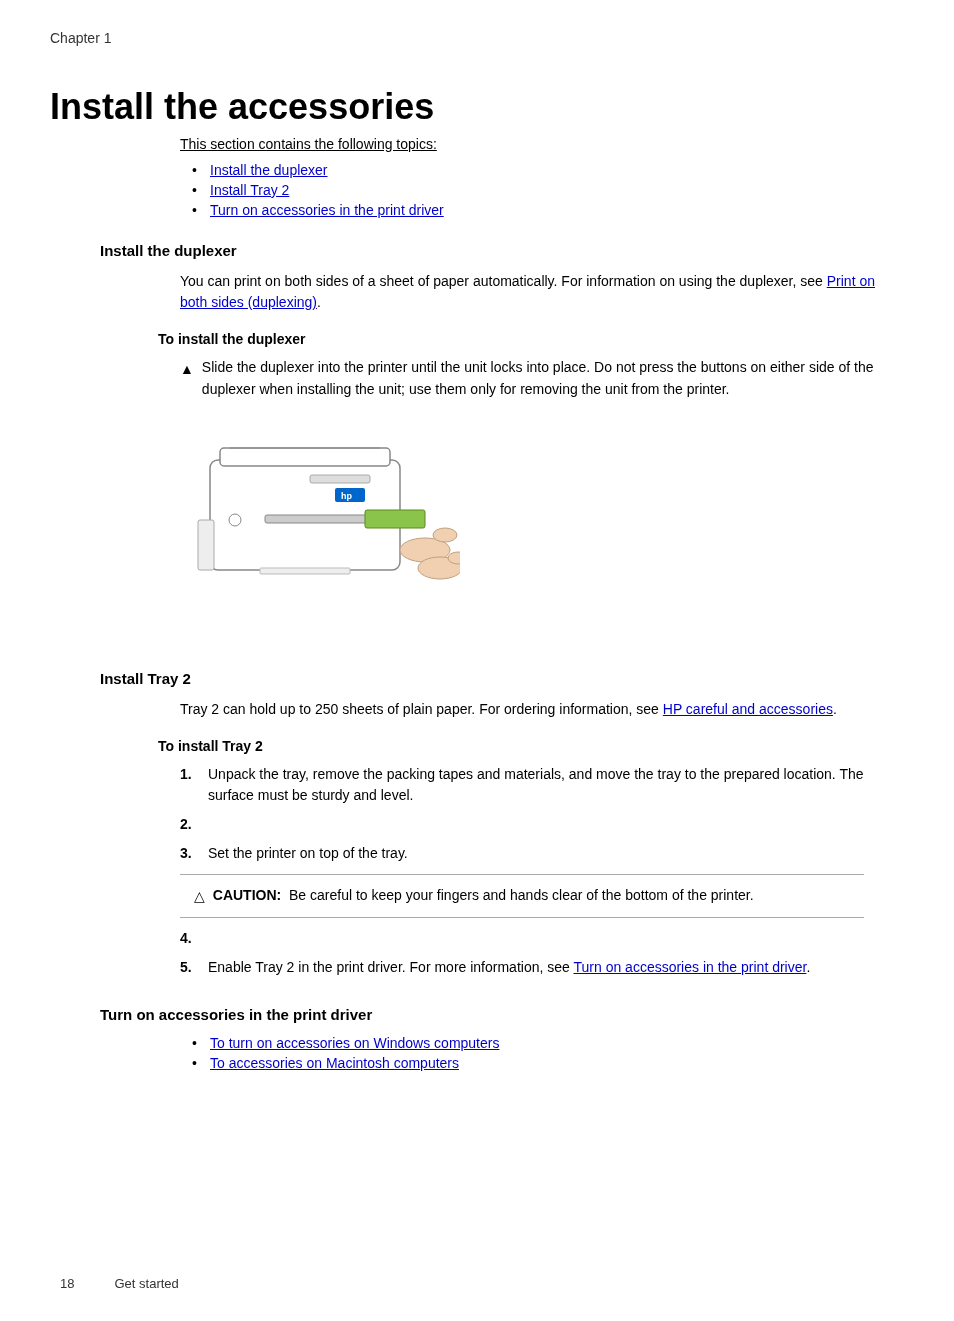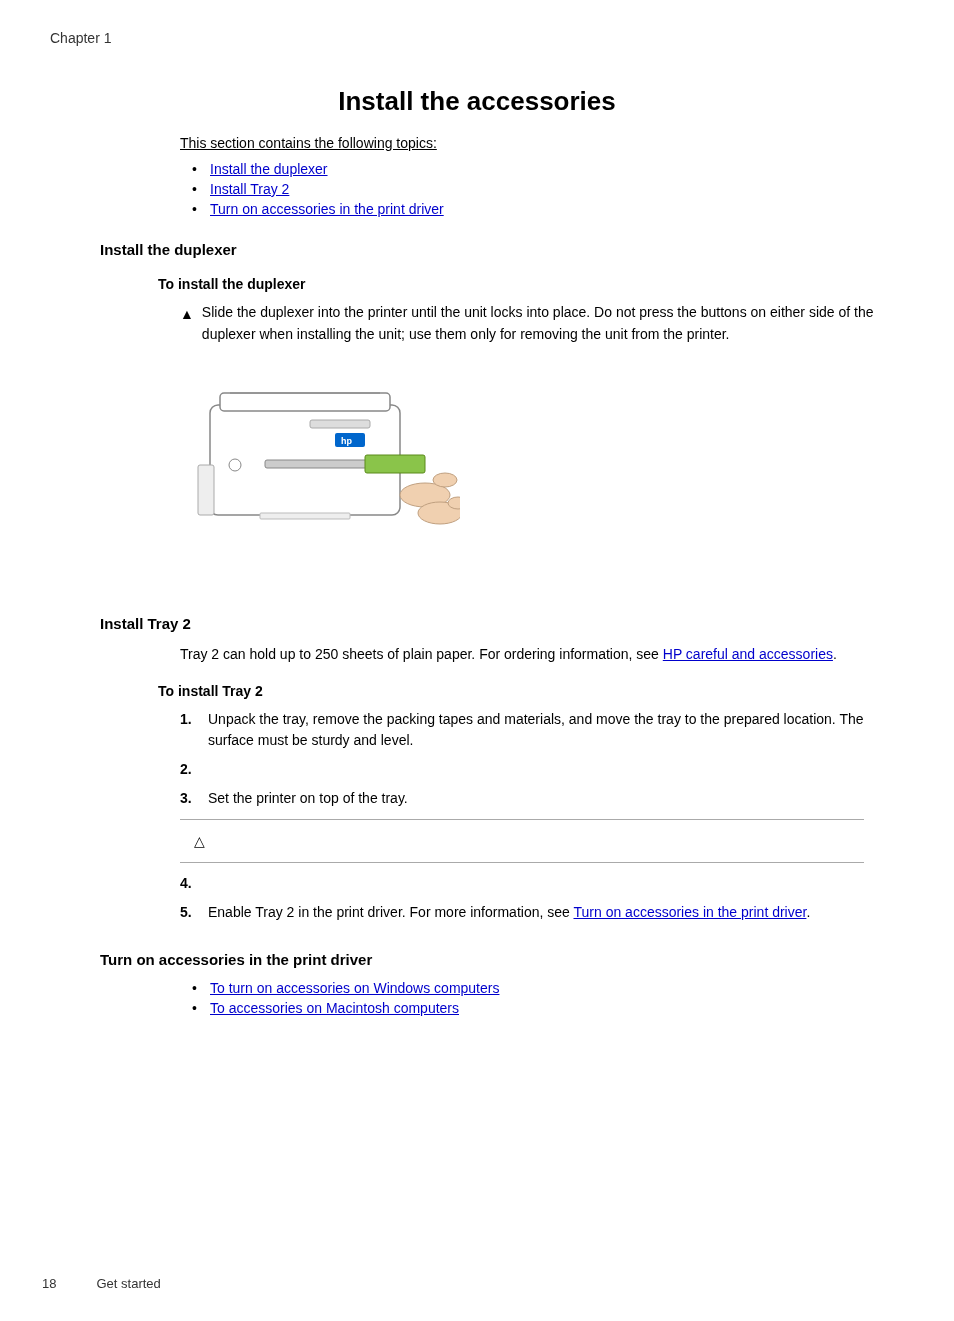--- a/index.html
+++ b/index.html
@@ -14,25 +14,24 @@
     }
     .page {
       padding: 30px 50px 60px 50px;
     }
     .chapter-label {
       font-size: 14px;
       color: #333;
       margin-bottom: 40px;
     }
     .page-title {
-      font-size: 26px;
-      font-weight: bold;
-      margin-bottom: 18px;
+      font-size: 36px;
+      font-weight: bold;
+      margin-bottom: 8px;
       border-bottom: none;
-      text-align: center;
     }
     .intro-text {
       margin-left: 130px;
       margin-bottom: 10px;
       font-size: 14px;
       text-decoration: underline;
     }
     .bullet-list {
       margin-left: 160px;
       margin-bottom: 20px;
@@ -129,21 +128,21 @@
       display: flex;
       gap: 8px;
     }
     .caution-box .caution-icon {
       flex-shrink: 0;
       margin-top: 1px;
     }
     .page-footer {
       position: absolute;
       bottom: 30px;
-      left: 42px;
+      left: 60px;
       font-size: 13px;
       color: #333;
       display: flex;
       gap: 40px;
     }
   </style>
 </head>
 <body>
 
 <div class="page">
@@ -161,20 +160,23 @@
     <li>
       <a>Install Tray 2</a>
     </li>
     <li>
       <a>Turn on accessories in the print driver</a>
     </li>
   </ul>
 
   <div class="section-heading">Install the duplexer</div>
 
+  <p class="section-body">
+    <span>You can print on both sides of a sheet of paper automatically. For information on using the duplexer, see </span><a>Print on both sides (duplexing)</a><span>.</span>
+  </p>
 
   <div class="sub-heading">To install the duplexer</div>
 
   <div class="triangle-bullet">
     <span class="tri">▲</span>
     <span>Slide the duplexer into the printer until the unit locks into place. Do not press the buttons on either side of the duplexer when installing the unit; use them only for removing the unit from the printer.</span>
   </div>
 
   <div class="printer-image-area">
     <svg class="printer-svg" viewBox="0 0 280 220">
@@ -225,20 +227,24 @@
       <span class="num">2.</span>
     </li>
     <li>
       <span class="num">3.</span>
       <span>Set the printer on top of the tray.</span>
     </li>
   </ol>
 
   <div class="caution-box">
     <span class="caution-icon">△</span>
+    <span>
+      <strong>CAUTION:</strong>
+      <span>&nbsp;</span><span>Be careful to keep your fingers and hands clear of the bottom of the printer.</span>
+    </span>
   </div>
 
   <ol class="numbered-list" style="margin-top: 4px;">
     <li>
       <span class="num">4.</span>
     </li>
     <li>
       <span class="num">5.</span>
       <span>
         <span>Enable Tray 2 in the print driver. For more information, see </span><a>Turn on accessories in the print driver</a><span>.</span>

